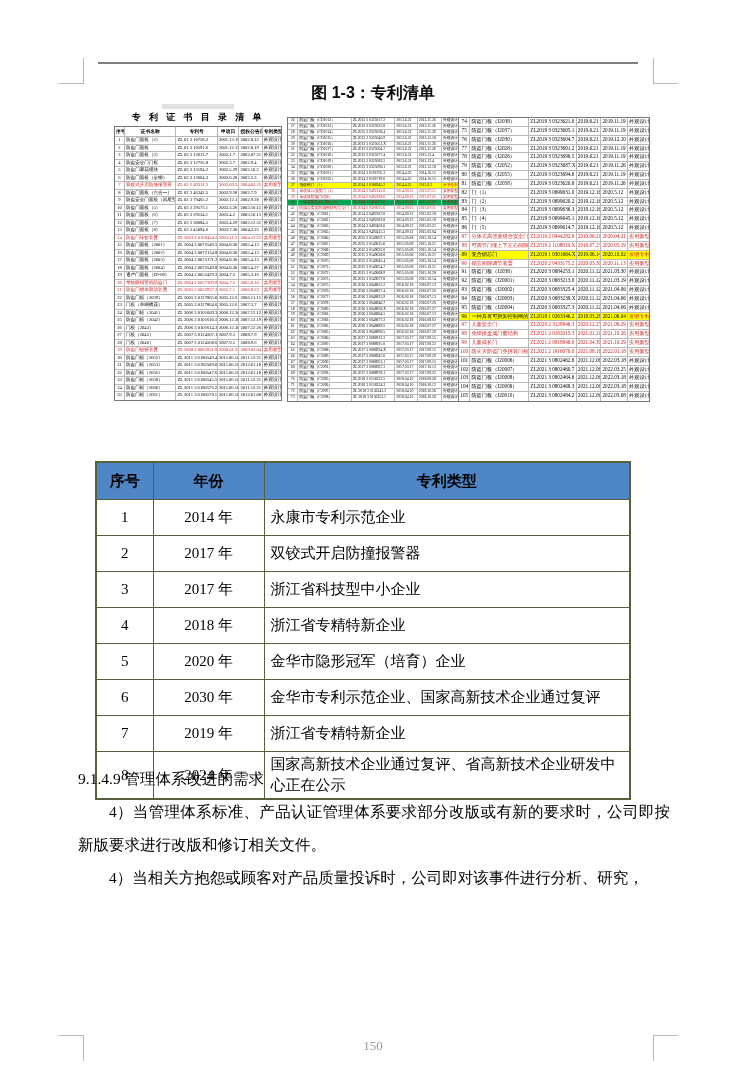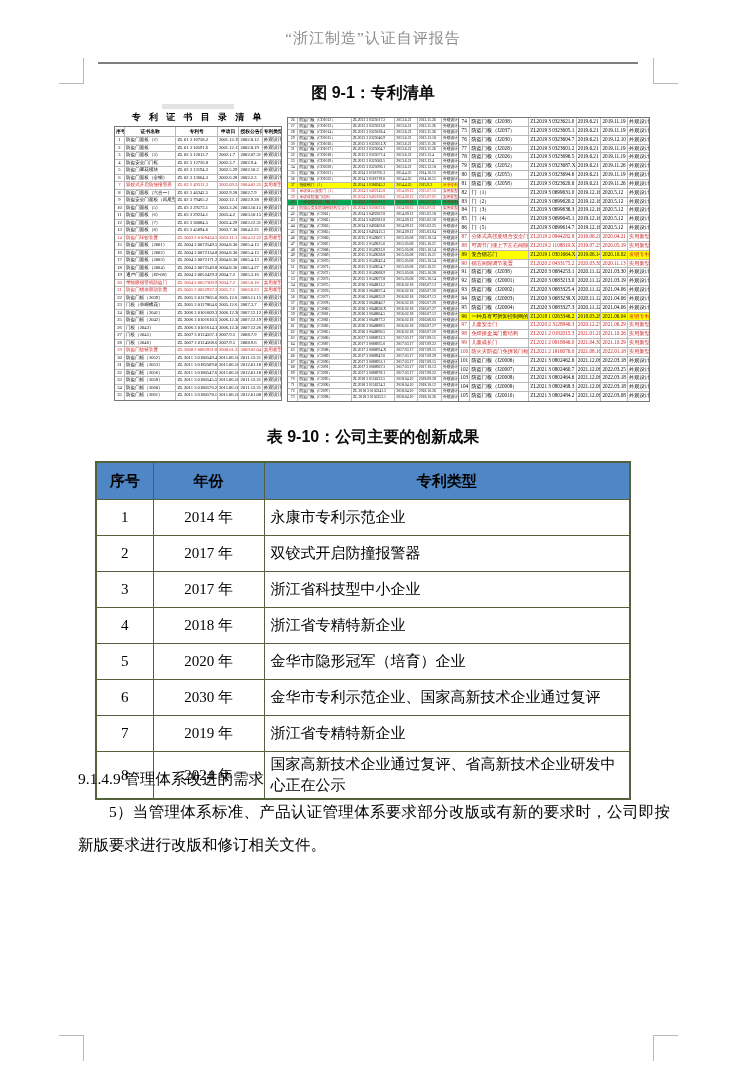--- a/index.html
+++ b/index.html
@@ -54,29 +54,28 @@
   .section p{margin:0;text-indent:31px;text-align:justify;line-height:33px;}
   
   .page-num{position:absolute;top:1038px;left:0;width:100%;text-align:center;
       color:#9a9a9a;font-size:13px;}
 </style>
 </head>
 <body>
 
 <div class="page">
 
-  <div class="doc-header">“浙江制造”认证自评报告</div>
   <div class="header-rule"></div>
 
   <div class="crop tl"></div>
   <div class="crop tr"></div>
   <div class="crop bl"></div>
   <div class="crop br"></div>
 
-  <div class="caption cap-fig">图 9-1：专利清单</div>
+  <div class="caption cap-fig">图 1-3：专利清单</div>
 
   <div class="figure">
       <div class="panel" style="left: 114px; top: 0px; width: 168px;">
         <div class="p-smudge"></div>
         <div class="p-title">专 利 证 书 目 录 清 单</div>
         <div class="p-table">
           <div class="p-row p-head" style="height: 10px; line-height: 9px; font-size: 4.8px;">
             <div class="p-cell c0" style="width: 6%;">序号</div>
             <div class="p-cell c1" style="width: 31%;">证书名称</div>
             <div class="p-cell c2" style="width: 25%;">专利号</div>
@@ -1009,21 +1008,20 @@
             <div class="p-cell c1" style="width: 31%;">防盗门板（J20010）</div>
             <div class="p-cell c2" style="width: 25%;">ZL2021 3 0802484.2</div>
             <div class="p-cell c3" style="width: 13%;">2021.12.06</div>
             <div class="p-cell c4" style="width: 14%;">2022.03.08</div>
             <div class="p-cell c5" style="width: 11%;">外观设计</div>
           </div>
         </div>
       </div>
     </div>
 
-  <div class="caption cap-tbl">表 9-10：公司主要的创新成果</div>
 
   <table class="honor">
     <colgroup>
         <col style="width:57px">
         <col style="width:111px">
         <col style="width:366px">
       </colgroup>
     <thead>
       <tr>
         <th>序号</th>
@@ -1070,16 +1068,18 @@
       <tr>
           <td class="c1">8</td>
           <td class="c2">2024 年</td>
           <td class="c3">国家高新技术企业通过复评、省高新技术企业研发中心正在公示</td>
         </tr>
     </tbody>
   </table>
 
   <div class="section">
     <div class="sec-head">9.1.4.9 管理体系改进的需求</div>
-    <p>5）当管理体系标准、产品认证管理体系要求部分改版或有新的要求时，公司即按新版要求进行改版和修订相关文件。</p>
+    <p>4）当管理体系标准、产品认证管理体系要求部分改版或有新的要求时，公司即按新版要求进行改版和修订相关文件。</p>
+    <p>4）当相关方抱怨或顾客对产品质量投诉时，公司即对该事件进行分析、研究，</p>
   </div>
 
+  <div class="page-num">150</div>
 </div>
 
 </body></html>

